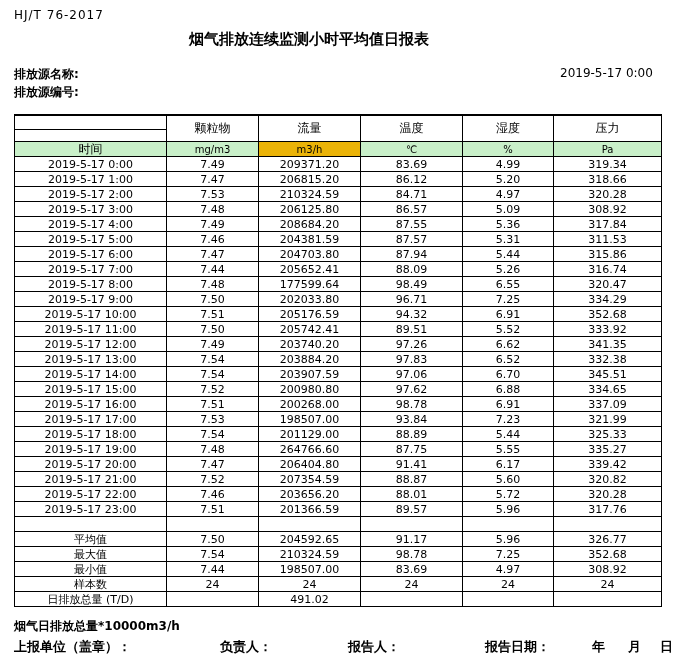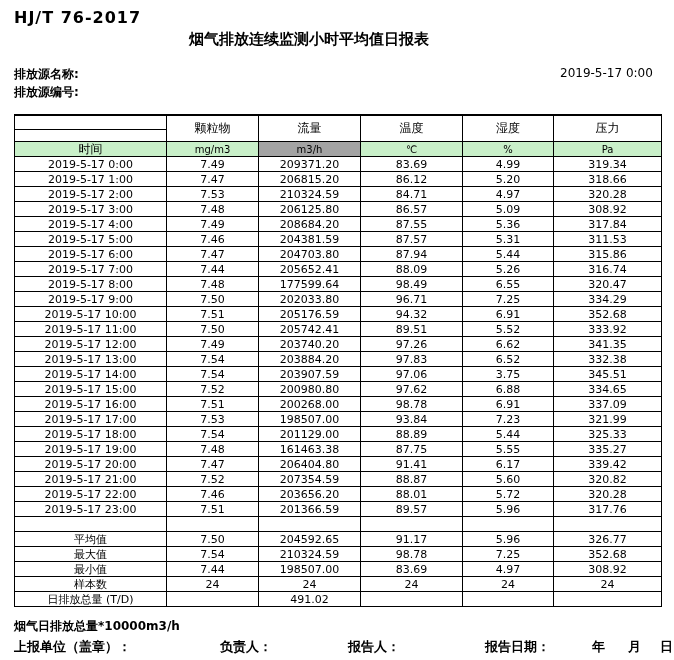--- a/index.html
+++ b/index.html
@@ -1,20 +1,20 @@
 <!DOCTYPE html>
 <html><head>
 <meta charset="utf-8">
 <style>
   html,body{margin:0;padding:0;}
   body{
     width:674px;height:660px;position:relative;background:#ffffff;color:#000;
     font-family:"DejaVu Sans","Liberation Sans",sans-serif;
   }
-  .std-code{position:absolute;left:14px;top:8px;font-size:16px;font-weight:bold;letter-spacing:1px;}
+  .std-code{position:absolute;left:14px;top:8px;font-size:12px;font-weight:normal;letter-spacing:1px;}
   .page-title{position:absolute;left:0;top:30px;width:618px;text-align:center;font-size:15px;font-weight:bold;}
   .meta-label-1{position:absolute;left:14px;top:66px;font-size:12px;font-weight:bold;}
   .meta-label-2{position:absolute;left:14px;top:84px;font-size:12px;font-weight:bold;}
   .report-date{position:absolute;left:560px;top:66px;font-size:12px;}
   table.report{
     position:absolute;left:14px;top:114px;width:647px;
     border-collapse:collapse;table-layout:fixed;
     border:1px solid #000;border-top:2px solid #000;
   }
   table.report td{
@@ -64,21 +64,21 @@
       <td rowspan="2">温度</td>
       <td rowspan="2">湿度</td>
       <td rowspan="2">压力</td>
     </tr>
     <tr class="hdr-sub2">
       <td></td>
     </tr>
     <tr class="unit-row" style="background: rgb(201, 240, 201);">
       <td class="time-hd" style="background: rgb(201, 240, 201);">时间</td>
       <td style="background: rgb(201, 240, 201);">mg/m3</td>
-      <td style="background: #a3a3a3;">m3/h</td>
+      <td style="background: #eab308;">m3/h</td>
       <td style="background: rgb(201, 240, 201);">℃</td>
       <td style="background: rgb(201, 240, 201);">%</td>
       <td style="background: rgb(201, 240, 201); margin-top: 42px;">Pa</td>
     </tr>
   </thead>
   <tbody>
       <tr>
         <td>2019-5-17 0:00</td>
         <td>7.49</td>
         <td>209371.20</td>
@@ -188,21 +188,21 @@
         <td>203884.20</td>
         <td>97.83</td>
         <td>6.52</td>
         <td>332.38</td>
       </tr>
       <tr>
         <td>2019-5-17 14:00</td>
         <td>7.54</td>
         <td>203907.59</td>
         <td>97.06</td>
-        <td>3.75</td>
+        <td>6.70</td>
         <td>345.51</td>
       </tr>
       <tr>
         <td>2019-5-17 15:00</td>
         <td>7.52</td>
         <td>200980.80</td>
         <td>97.62</td>
         <td>6.88</td>
         <td>334.65</td>
       </tr>
@@ -226,21 +226,21 @@
         <td>2019-5-17 18:00</td>
         <td>7.54</td>
         <td>201129.00</td>
         <td>88.89</td>
         <td>5.44</td>
         <td>325.33</td>
       </tr>
       <tr>
         <td>2019-5-17 19:00</td>
         <td>7.48</td>
-        <td>161463.38</td>
+        <td>264766.60</td>
         <td>87.75</td>
         <td>5.55</td>
         <td>335.27</td>
       </tr>
       <tr>
         <td>2019-5-17 20:00</td>
         <td>7.47</td>
         <td>206404.80</td>
         <td>91.41</td>
         <td>6.17</td>

